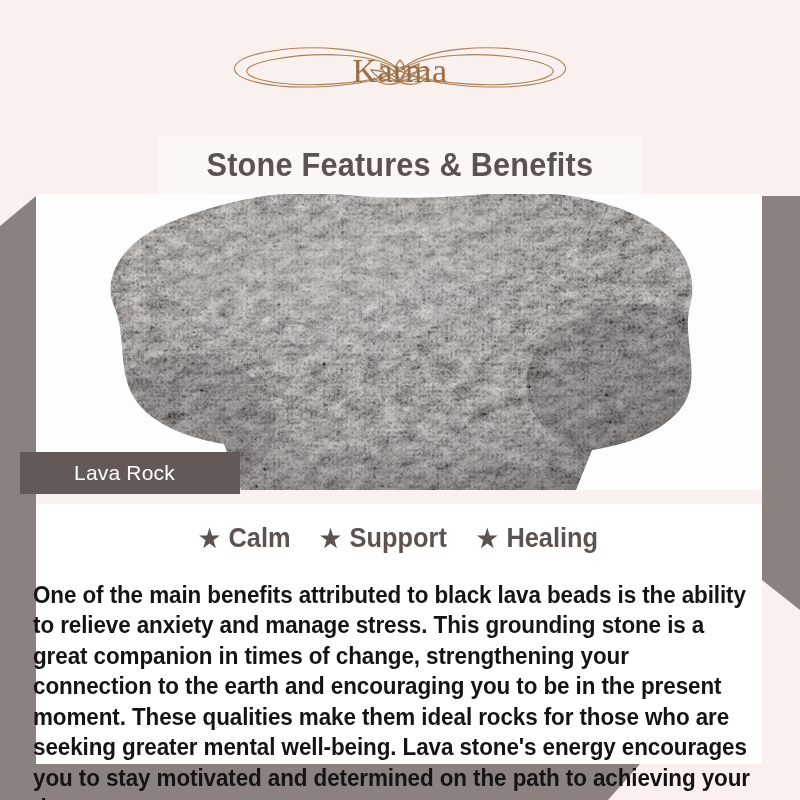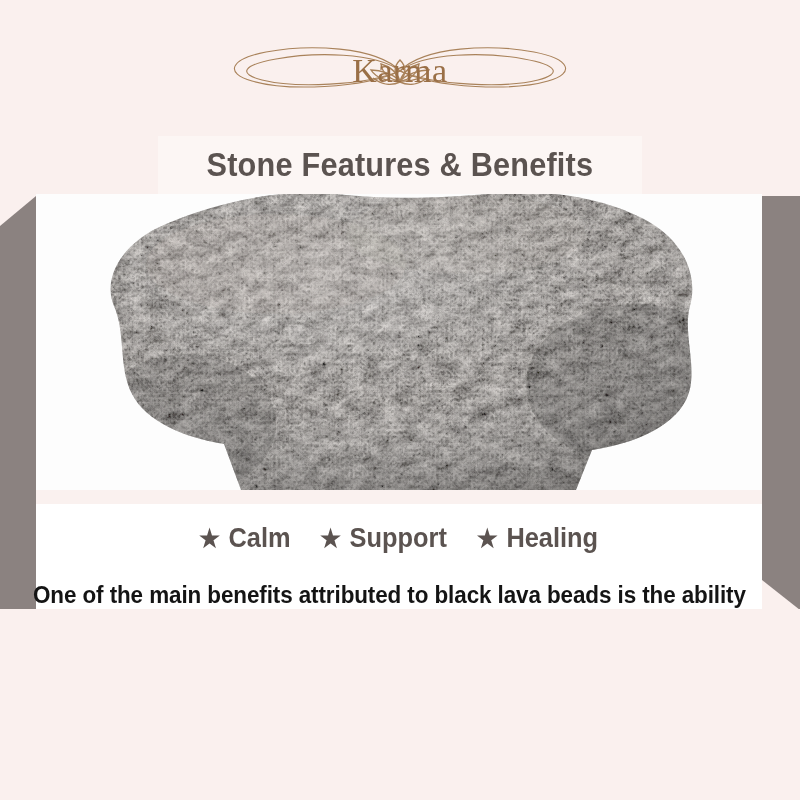--- a/index.html
+++ b/index.html
@@ -3,21 +3,21 @@
 <meta charset="utf-8">
 <style>
   html,body{margin:0;padding:0;}
   body{
     width:800px;height:800px;overflow:hidden;
     background:#faf0ee;
     font-family:"Liberation Sans",sans-serif;
     -webkit-font-smoothing:antialiased;
   }
 
-  .poster{position:relative;width:800px;height:609px;background:#faf0ee;overflow:hidden;}
+  .poster{position:relative;width:800px;height:800px;background:#faf0ee;overflow:hidden;}
 
   
   .band{position:absolute;background:#8b8280;}
   .band-top{
     top:0;left:215px;width:585px;height:33px;
     clip-path:polygon(32px 0,100% 0,100% 100%,0 100%);
   }
   .band-right{
     top:0;right:0;width:38px;height:610px;
     clip-path:polygon(0 0,100% 0,100% 100%,0 calc(100% - 30px));
@@ -205,20 +205,23 @@
       </g>
       <g clip-path="url(#rockShape)" opacity="0.45">
         <ellipse cx="240" cy="70" rx="130" ry="50" fill="#b9b0a4" opacity="0.30"></ellipse>
         <ellipse cx="430" cy="40" rx="120" ry="40" fill="#cfc7ba" opacity="0.22"></ellipse>
         <ellipse cx="600" cy="190" rx="110" ry="80" fill="#11100f" opacity="0.35"></ellipse>
         <ellipse cx="150" cy="230" rx="90" ry="70" fill="#15130f" opacity="0.30"></ellipse>
       </g>
     </svg>
   </div>
 
+  <div class="caption">
+    <span>Lava Rock</span>
+  </div>
 
   <div class="strip"></div>
 
   <div class="features">
     <div class="feature">
       <span class="star">★</span>
       <span>Calm</span>
     </div>
     <div class="feature">
       <span class="star">★</span>

